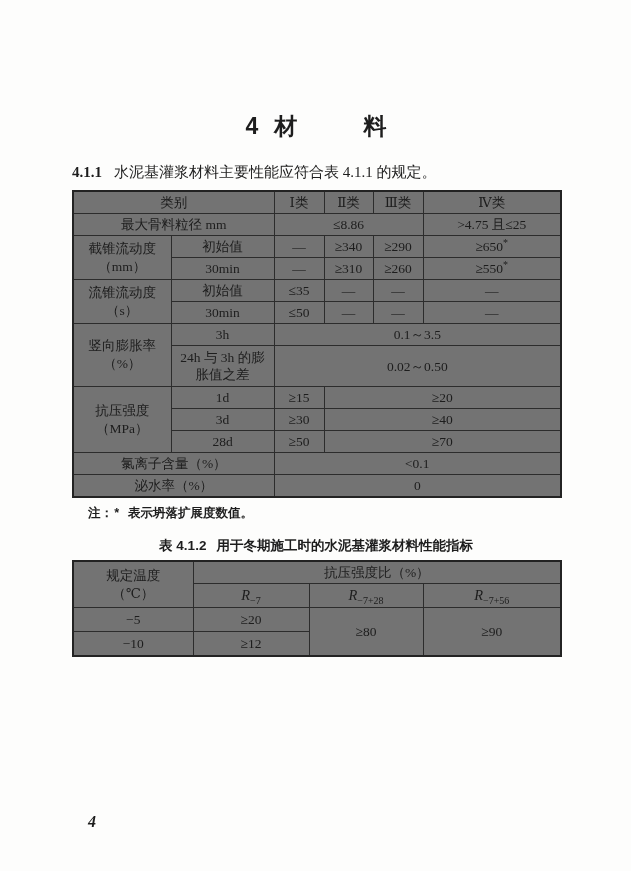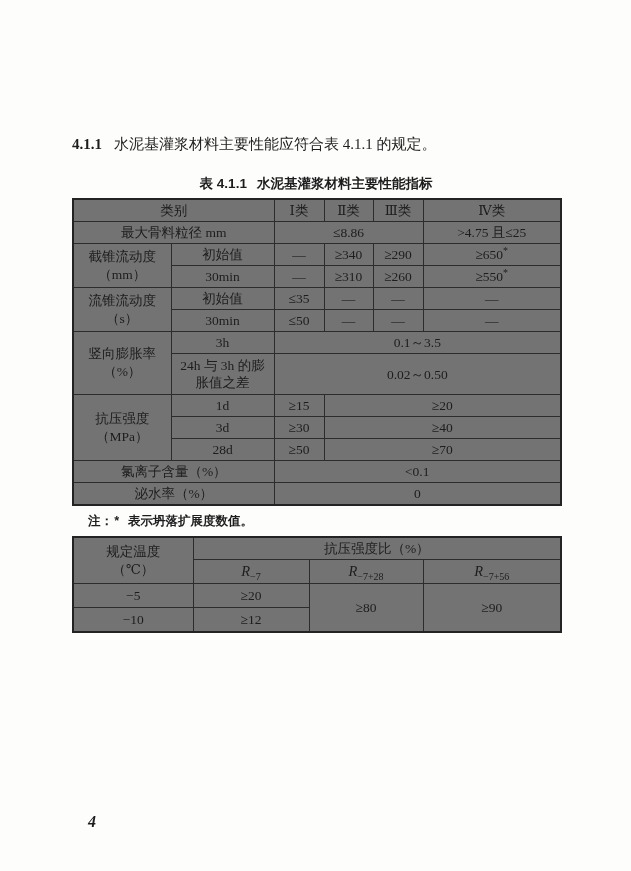--- a/index.html
+++ b/index.html
@@ -91,29 +91,29 @@
     font-weight: bold;
     font-family: "Liberation Serif", "DejaVu Serif", serif;
   }
   .group-cell div { line-height: 18px; }
 </style>
 </head>
 <body>
 
 <div class="page">
 
+  <h1 class="chapter heading-font">
+    <span class="num">4</span><span class="title">材  料</span>
+  </h1>
 
 
   <p class="clause">
     <span class="clause-num">4.1.1</span><span>水泥基灌浆材料主要性能应符合表 4.1.1 的规定。</span>
   </p>
 
-  <div class="tbl-caption heading-font">
-    <span class="cap-num">表 4.1.1</span><span>水泥基灌浆材料主要性能指标</span>
-  </div>
 
   <table class="tbl">
     <colgroup>
       <col style="width:98px">
         <col style="width:103px">
         <col style="width:50px">
         <col style="width:49px">
         <col style="width:50px">
         <col style="width:138px">
     </colgroup>
@@ -206,20 +206,23 @@
         <td colspan="4">0</td>
       </tr>
     </tbody>
   </table>
 
   <div class="tbl-note">
     <span>注：</span><span class="note-body">* 表示坍落扩展度数值。</span>
   </div>
 
 
+  <div class="tbl-caption heading-font" style="margin-top:15px">
+    <span class="cap-num">表 4.1.2</span><span>用于冬期施工时的水泥基灌浆材料性能指标</span>
+  </div>
 
   <table class="tbl">
     <colgroup>
       <col style="width:120px">
         <col style="width:116px">
         <col style="width:114px">
         <col style="width:138px">
     </colgroup>
     <tbody>
       <tr>

